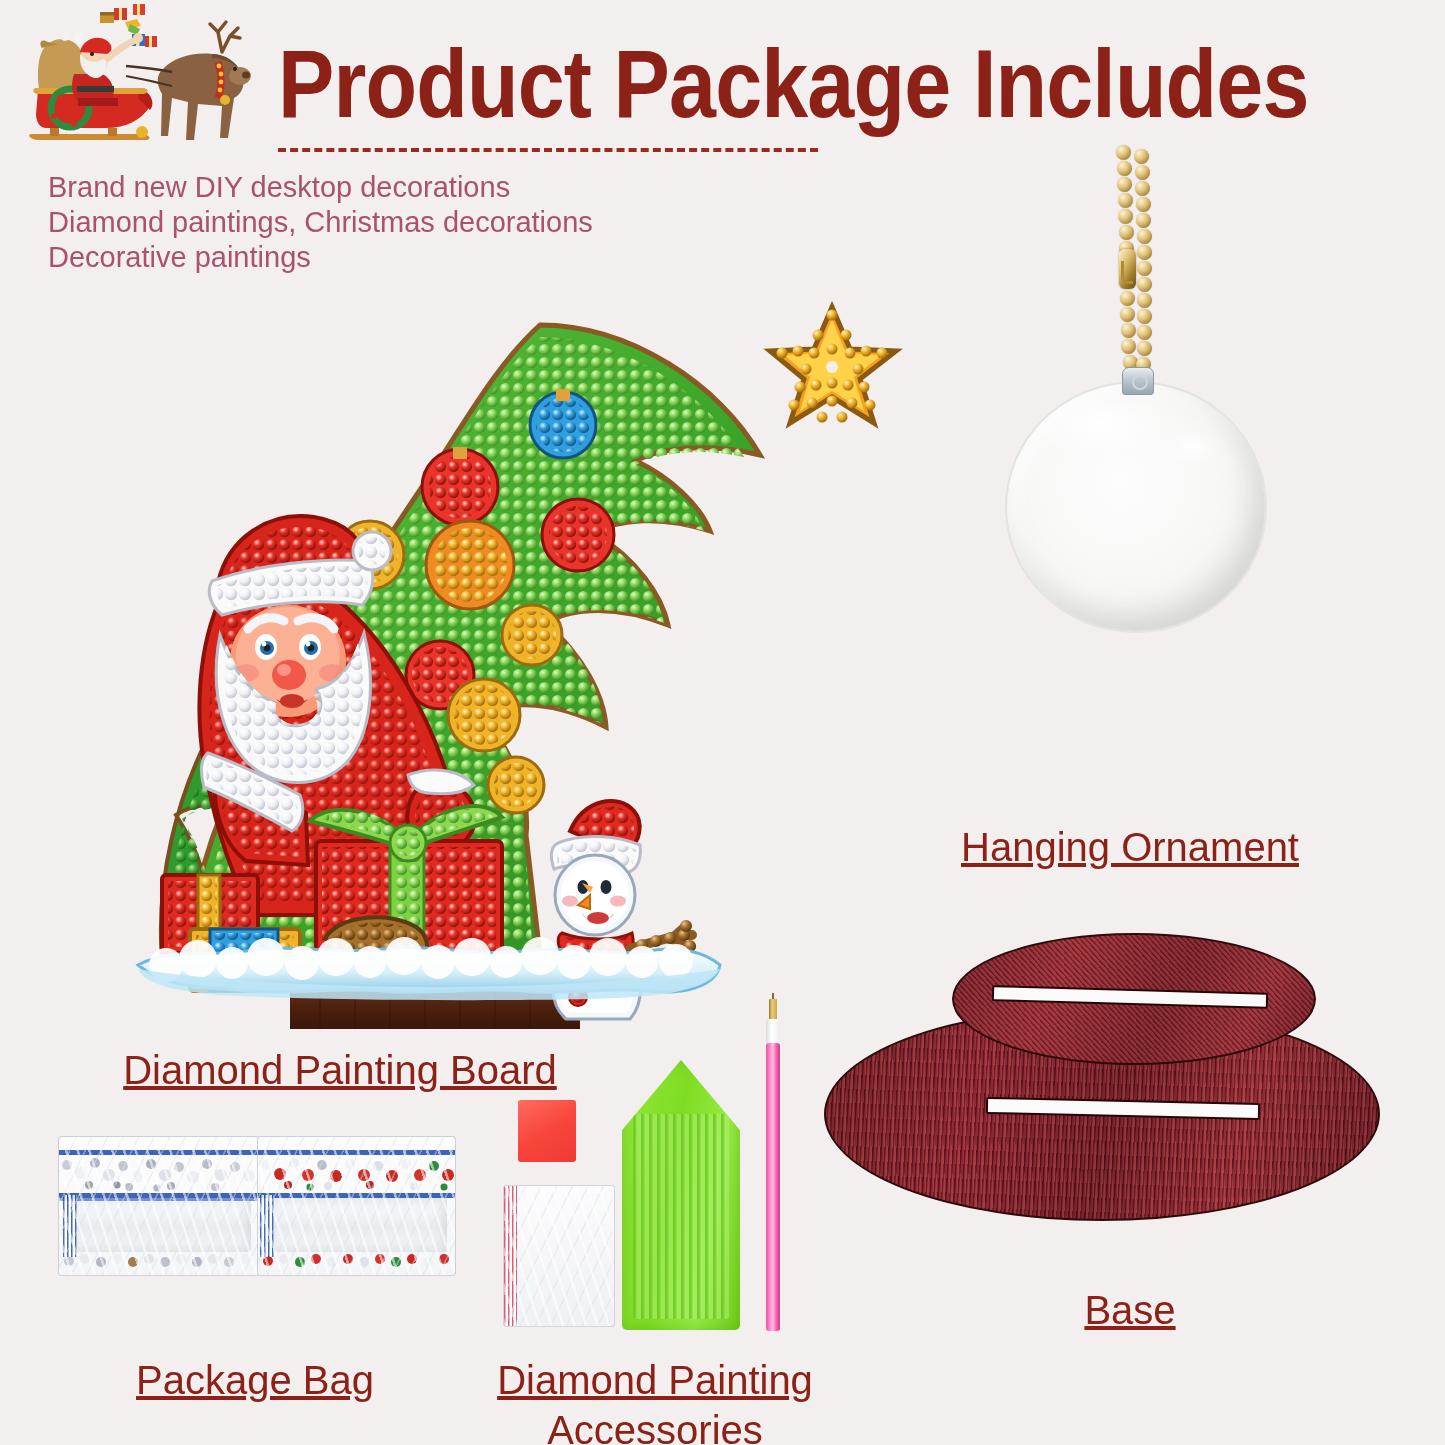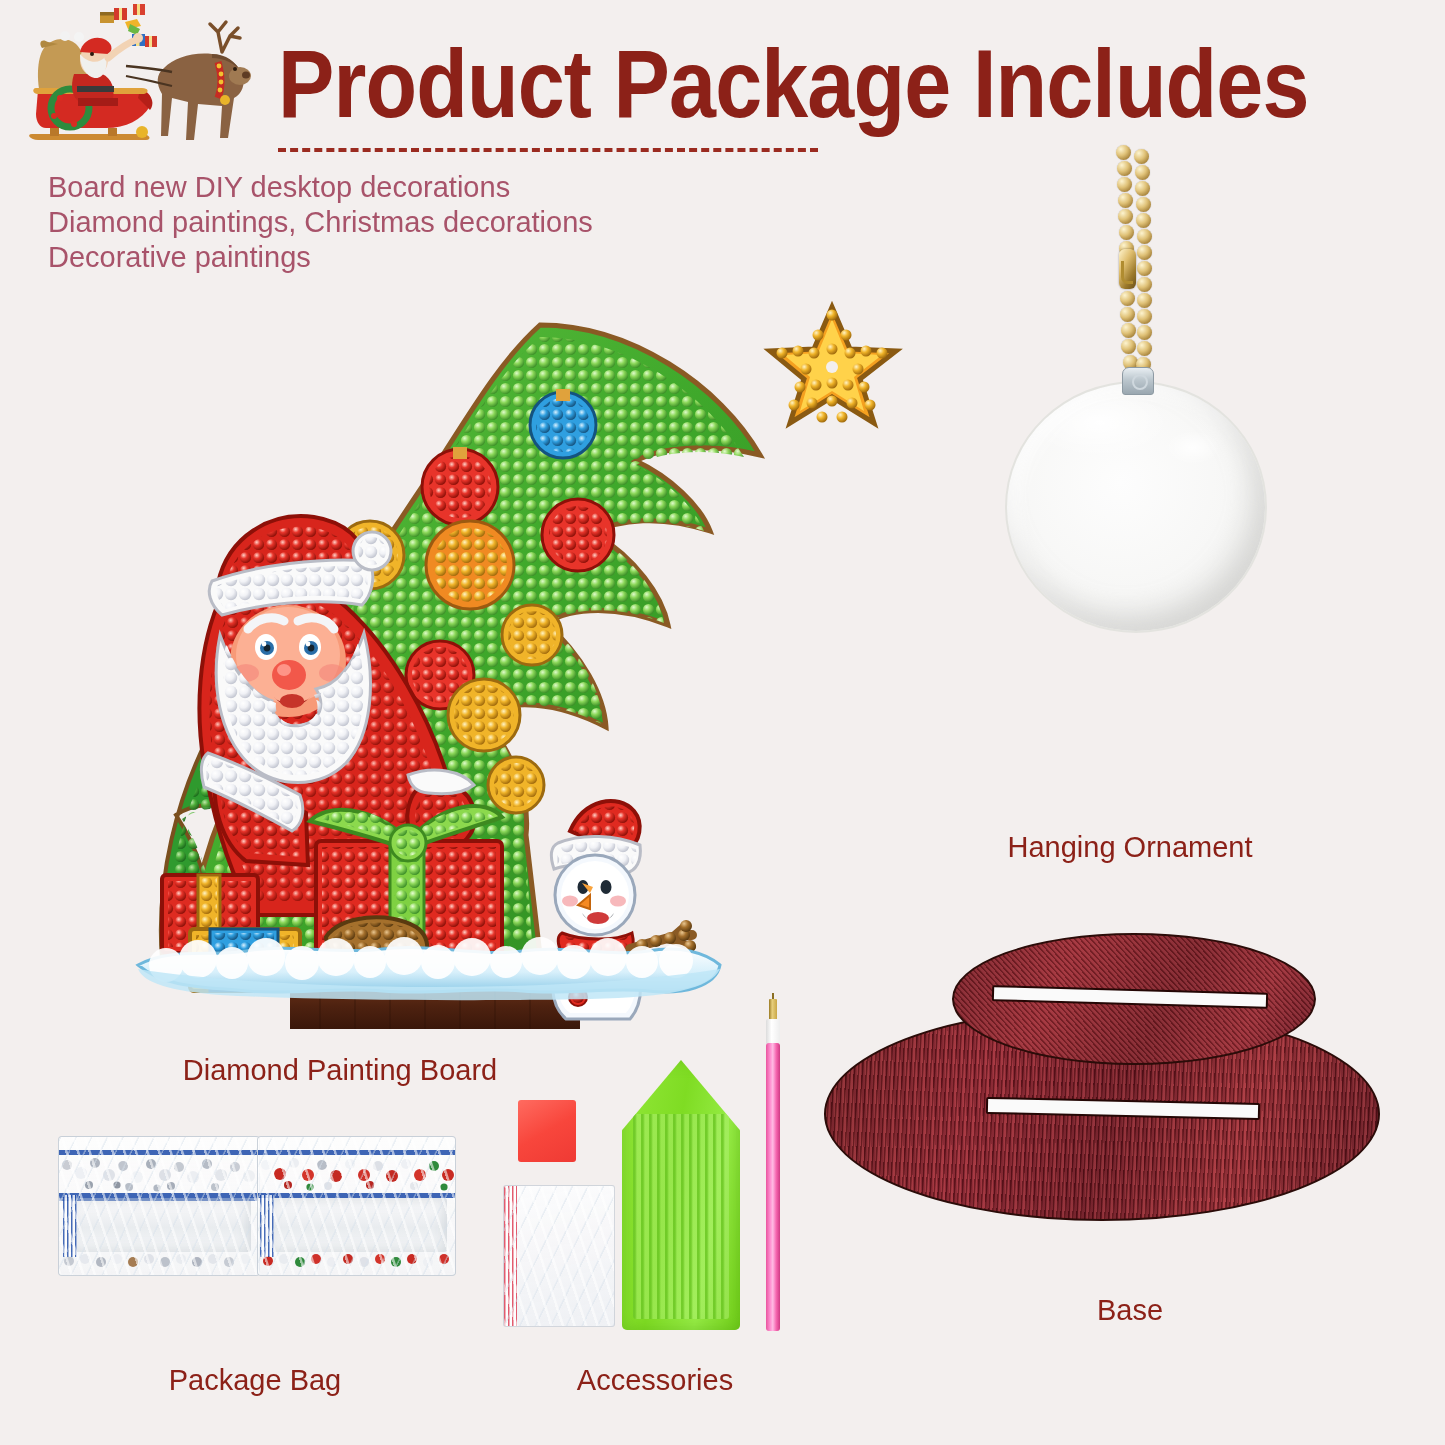--- a/index.html
+++ b/index.html
@@ -27,21 +27,21 @@
     position:absolute;left:48px;
     font-size:29px;line-height:30px;color:#a8536a;white-space:nowrap;
   }
   #subline-0{top:172px;}
   #subline-1{top:207px;}
   #subline-2{top:242px;}
 
   
   .caption{
     position:absolute;text-align:center;color:#8c2118;
-    font-size:29px;line-height:50px;font-weight:400;
+    font-size:40px;line-height:50px;font-weight:400;text-decoration:underline;
   }
   #cap-board{left:30px;top:1045px;width:620px;}
   #cap-ornament{left:880px;top:822px;width:500px;}
   #cap-base{left:1000px;top:1285px;width:260px;}
   #cap-bag{left:60px;top:1355px;width:390px;}
   #cap-acc{left:430px;top:1355px;width:450px;}
 
   
   #sleigh-icon{position:absolute;left:22px;top:2px;width:236px;height:146px;}
 
@@ -245,21 +245,21 @@
       <circle cx="57" cy="35" r="5" fill="#f4f4f4"></circle>
       <path d="M58 52 C58 66 66 76 74 76 C82 76 86 66 84 54 C78 62 66 62 58 52z" fill="#f0f0ee"></path>
       <circle cx="70" cy="52" r="2" fill="#2b1a0e"></circle>
       <path d="M86 56 C98 46 108 40 114 38" stroke="#f2d3b4" stroke-width="7" fill="none" stroke-linecap="round"></path>
       <circle cx="116" cy="36" r="5" fill="#f2d3b4"></circle>
     </svg>
   </div>
 
   <div id="header-title">Product Package Includes</div>
   <div id="header-divider"></div>
-  <div class="subline" id="subline-0">Board new DIY desktop decorations</div>
+  <div class="subline" id="subline-0">Brand new DIY desktop decorations</div>
   <div class="subline" id="subline-1">Diamond paintings, Christmas decorations</div>
   <div class="subline" id="subline-2">Decorative paintings</div>
 
   <div id="painting-board">
     <svg viewBox="0 0 840 770" width="840" height="770">
       <defs>
         <radialGradient id="gemGreen" cx="34%" cy="30%" r="72%">
           <stop offset="0%" stop-color="#e7ffd4"></stop>
             <stop offset="45%" stop-color="#8ed95a"></stop>
             <stop offset="100%" stop-color="#3c8f28"></stop>
@@ -771,16 +771,17 @@
       <div class="grooves"></div>
     </div>
     <div id="drill-pen">
       <div id="pen-needle"></div>
       <div id="pen-tip"></div>
       <div id="pen-collar"></div>
       <div id="pen-body"></div>
     </div>
   </div>
   <div class="caption" id="cap-acc">
+    <div>Diamond Painting</div>
     <div>Accessories</div>
   </div>
 
 </div>
 
 </body></html>

